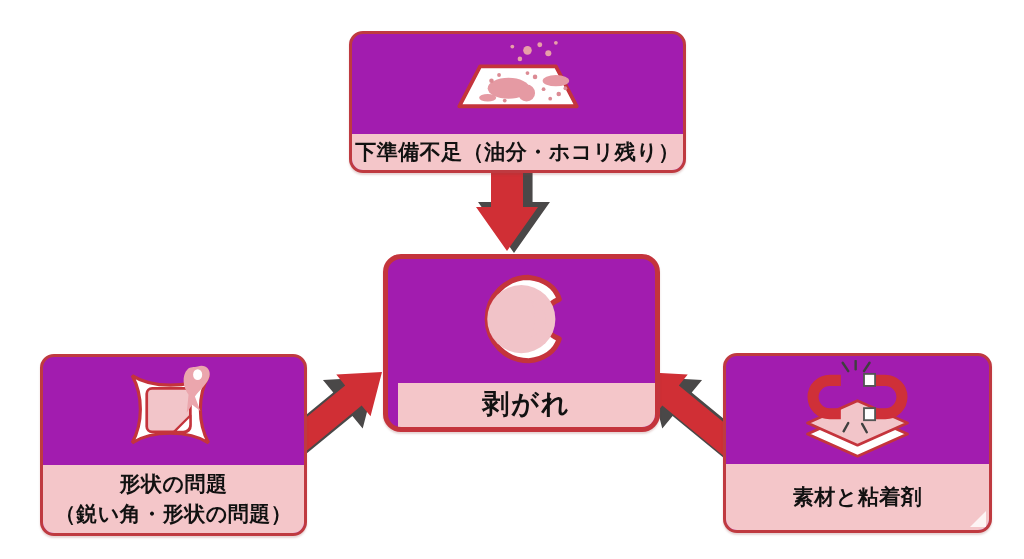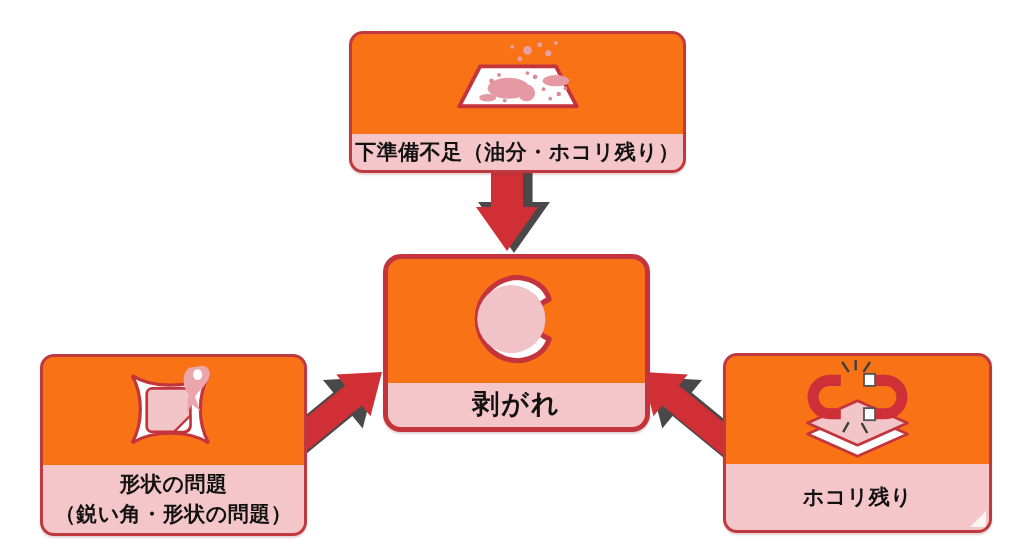--- a/index.html
+++ b/index.html
@@ -2,25 +2,25 @@
 <html><head>
 <meta charset="utf-8">
 <style>
   html,body{margin:0;padding:0;background:#ffffff;}
   .canvas{
     position:relative;width:1024px;height:559px;background:#ffffff;overflow:hidden;
     font-family:"Liberation Sans","DejaVu Sans",sans-serif;color:#111;
   }
   .arrow-layer{position:absolute;left:0;top:0;width:1024px;height:559px;}
   .box{
-    position:absolute;background:#f97316;border:3px solid #bf3a40;border-radius:14px;
+    position:absolute;background:#a21caf;border:3px solid #bf3a40;border-radius:14px;
     display:flex;flex-direction:column;overflow:hidden;
     box-shadow:0 2px 2px rgba(140,60,60,.22);
   }
-  .box.center{border:5px solid #c4343c;border-radius:18px;}
+  .box.center{border:5px solid #c4343c;border-radius:18px;padding-left:10px;}
   .icon-area{flex:1;display:flex;align-items:center;justify-content:center;min-height:0;}
   .label-strip{
     background:#f4c6c9;display:flex;flex-direction:column;align-items:center;justify-content:center;
     font-weight:bold;text-align:center;line-height:1.45;letter-spacing:0.5px;
   }
   .box-top{left:349px;top:31px;width:331px;height:136px;}
   .box-top .label-strip{height:36px;font-size:21px;}
   .box-center{left:383px;top:254px;width:257px;height:168px;}
   .box-center .label-strip{height:44px;font-size:27px;letter-spacing:2px;}
   .box-left{left:40px;top:354px;width:261px;height:176px;}
@@ -148,18 +148,18 @@
         <g stroke="#3f3f3f" stroke-width="2.6" stroke-linecap="round">
           <line x1="60" y1="12" x2="54" y2="3"></line>
           <line x1="68" y1="10" x2="68" y2="1"></line>
           <line x1="77" y1="12" x2="83" y2="3"></line>
           <line x1="60" y1="68" x2="55" y2="77"></line>
           <line x1="75" y1="69" x2="80" y2="78"></line>
         </g>
       </svg>
     </div>
     <div class="label-strip">
-      <span>ホコリ残り</span>
+      <span>素材と粘着剤</span>
     </div>
     <div class="fold-corner"></div>
   </div>
 
 </div>
 
 </body></html>

